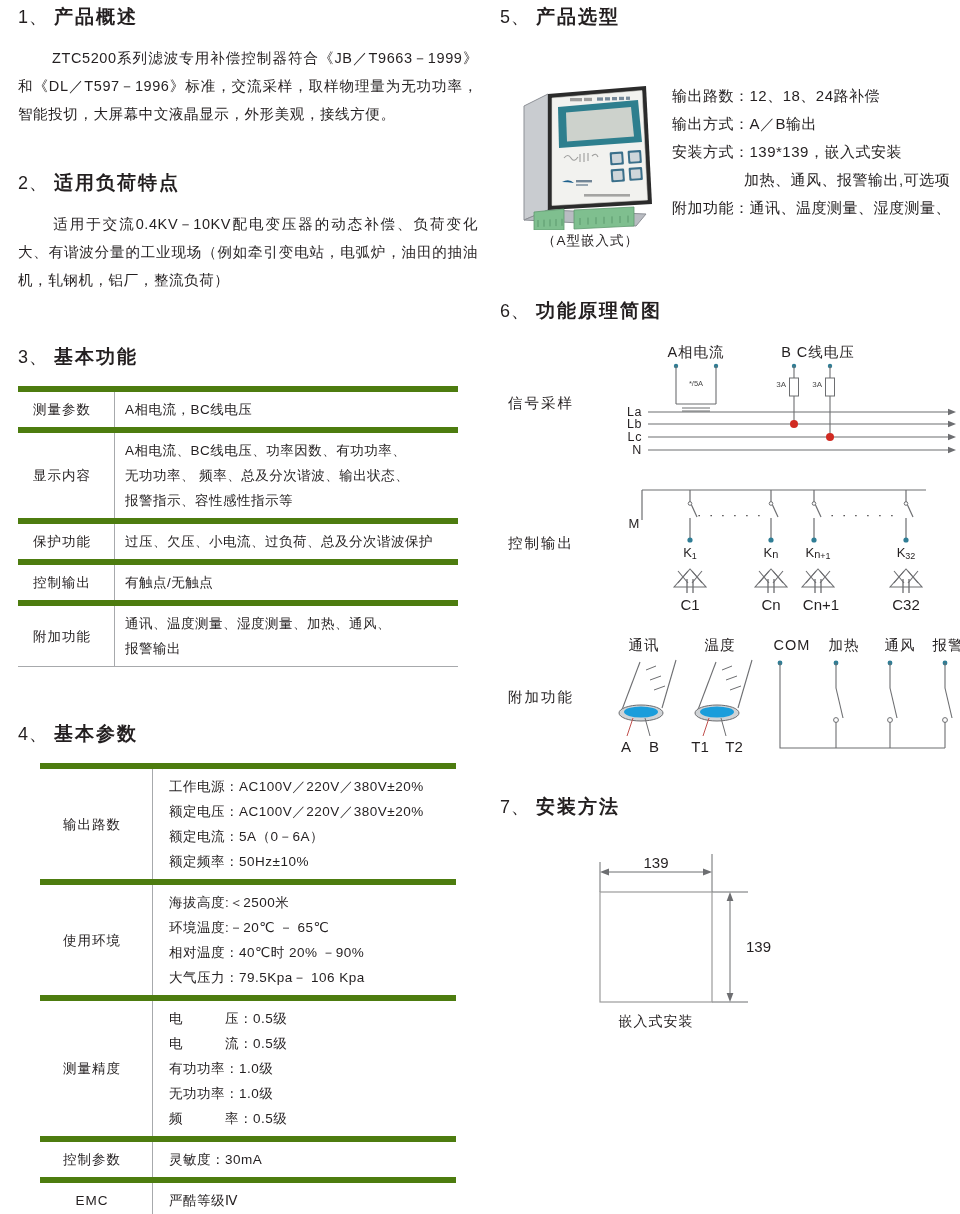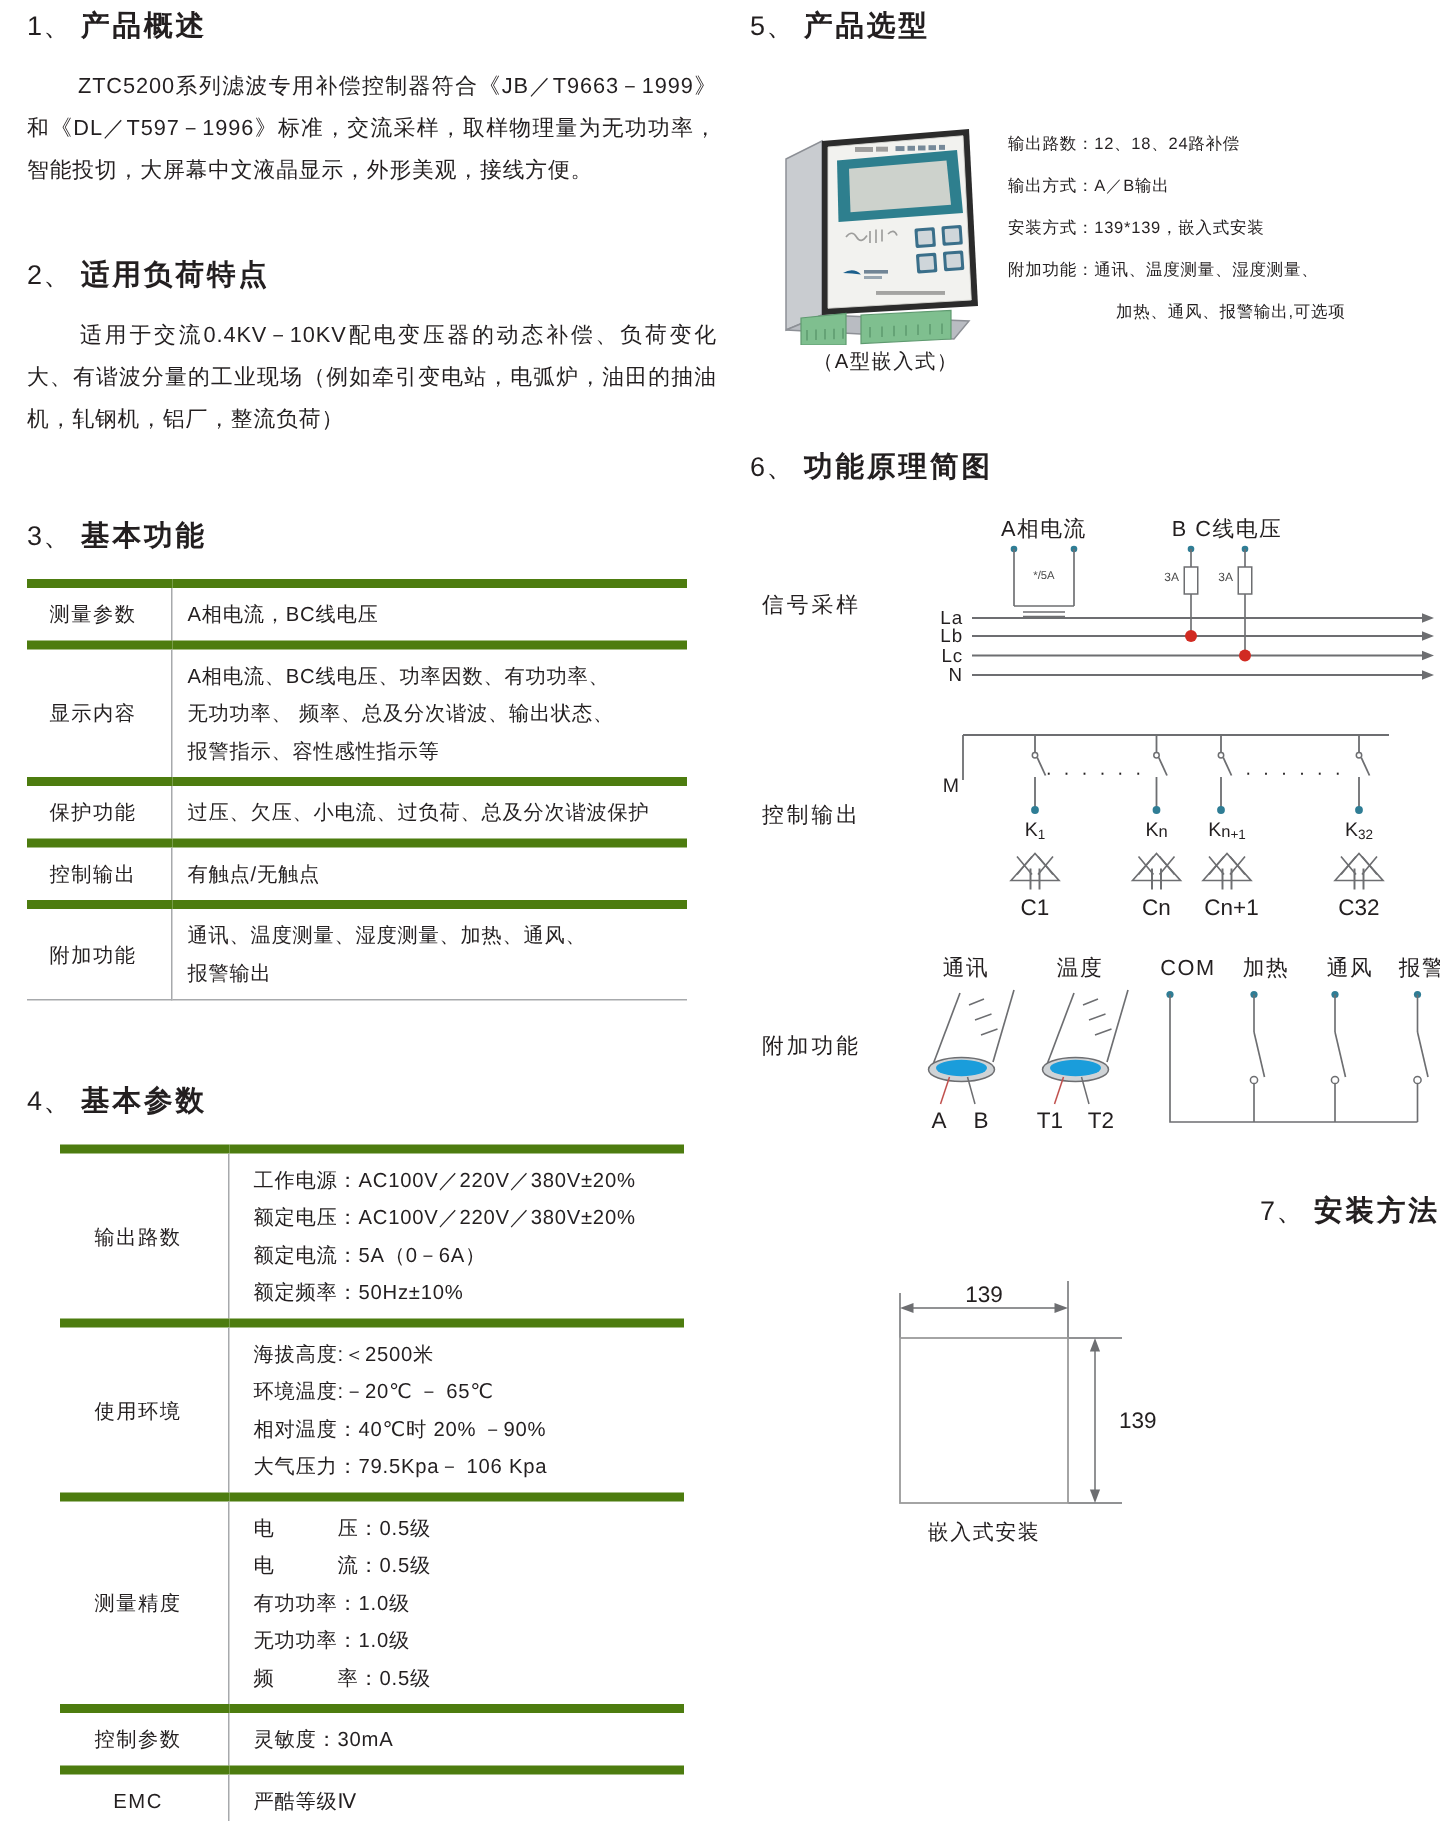--- a/index.html
+++ b/index.html
@@ -91,21 +91,21 @@
 
   
   .s5-wrap { position: relative; height: 200px; }
   .s5-photo { position: absolute; left: 18px; top: 10px; }
   .s5-caption {
     position: absolute; left: 42px; top: 172px;
     font-size: 13.5px; letter-spacing: 1px;
   }
   .s5-list {
     position: absolute; left: 172px; top: 22px;
-    font-size: 11px; line-height: 28px; letter-spacing: 0.5px;
+    font-size: 15px; line-height: 28px; letter-spacing: 0.5px;
   }
   .s5-list .cont { display: inline-block; width: 72px; }
 
   
   .diagram { position: relative; }
   .dlabel {
     font-size: 14.5px; letter-spacing: 2px; color: #231f20;
     position: absolute;
   }
   svg { display: block; }
@@ -298,22 +298,22 @@
               </g>
             </g>
           </svg>
         </div>
         <div class="s5-caption">（A型嵌入式）</div>
 
         <div class="s5-list">
             <div><span>输出路数：</span><span>12、18、24路补偿</span></div>
             <div><span>输出方式：</span><span>A／B输出</span></div>
             <div><span>安装方式：</span><span>139*139，嵌入式安装</span></div>
+            <div><span class="cont"></span><span>加热、通风、报警输出,可选项</span></div>
             <div><span>附加功能：</span><span>通讯、温度测量、湿度测量、</span></div>
-            <div><span class="cont"></span><span>加热、通风、报警输出,可选项</span></div>
           </div>
       </div>
     </div>
 
     <div style="margin-top:38px;">
       <div class="sec-head">
         <span class="num">6、</span><span class="htxt">功能原理简图</span>
       </div>
 
       <div class="diagram" style="height:120px; margin-top:18px;">
@@ -504,21 +504,21 @@
               <path d="M345,33 L345,58" stroke="#6d6e71" stroke-width="1.1" fill="none"></path>
               <path d="M345,58 L352,88" stroke="#6d6e71" stroke-width="1.1" fill="none"></path>
               <circle cx="345" cy="90" r="2.4" fill="none" stroke="#6d6e71" stroke-width="1"></circle>
               <path d="M345,92 L345,118" stroke="#6d6e71" stroke-width="1.1" fill="none"></path>
             </g>
           </svg>
         </div>
       </div>
     </div>
 
-    <div style="margin-top:14px;text-align:right;">
+    <div style="margin-top:14px;">
       <div class="sec-head">
         <span class="num">7、</span><span class="htxt">安装方法</span>
       </div>
       <div style="margin-top:24px; position:relative; height:185px;">
         <svg width="330" height="185" viewBox="0 0 330 185" style="position:absolute; left:78px; top:0;">
 
           <path d="M22,18 L22,48" stroke="#6d6e71" stroke-width="1" fill="none"></path>
           <path d="M134,10 L134,48" stroke="#6d6e71" stroke-width="1" fill="none"></path>
           <path d="M134,48 L170,48" stroke="#6d6e71" stroke-width="1" fill="none"></path>
           <path d="M134,158 L170,158" stroke="#6d6e71" stroke-width="1" fill="none"></path>

